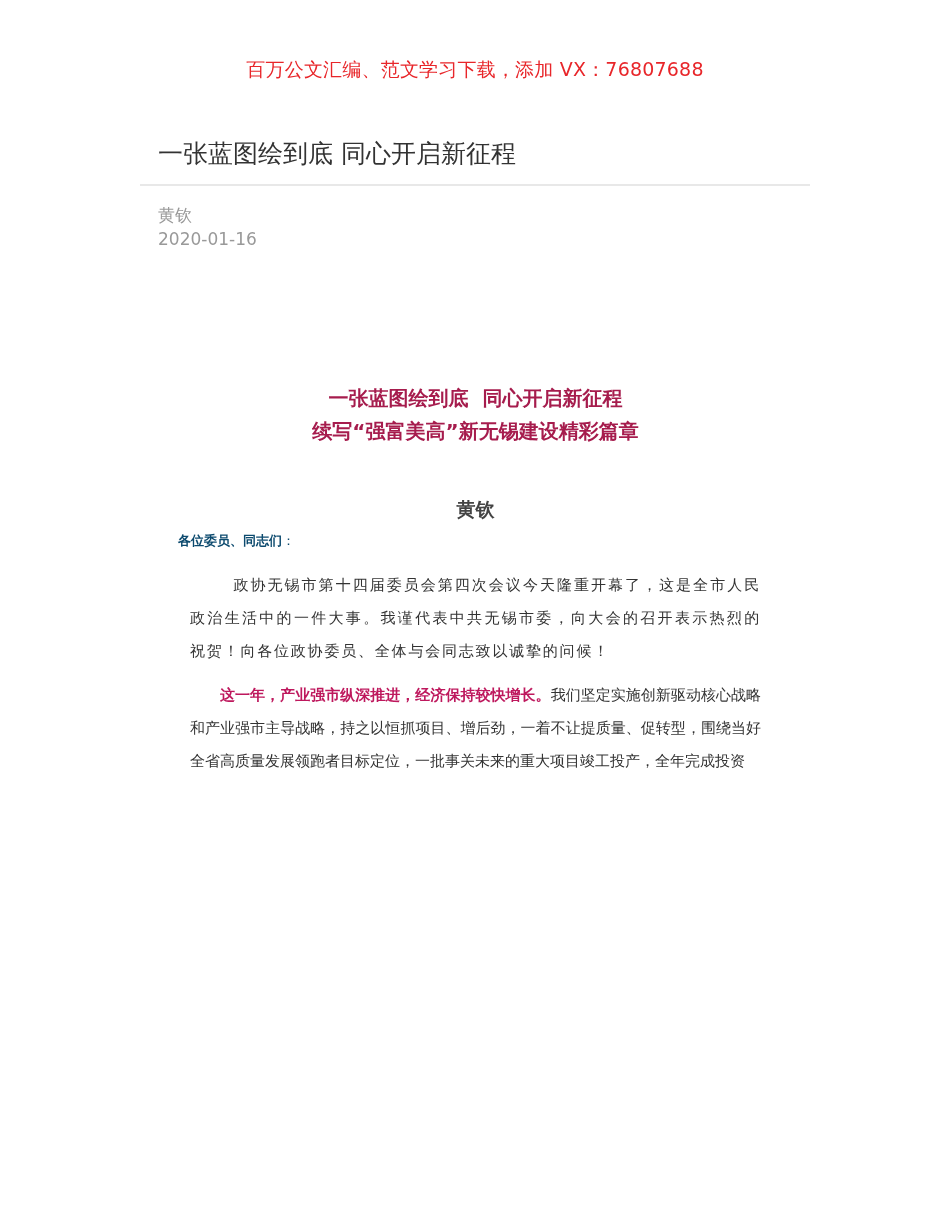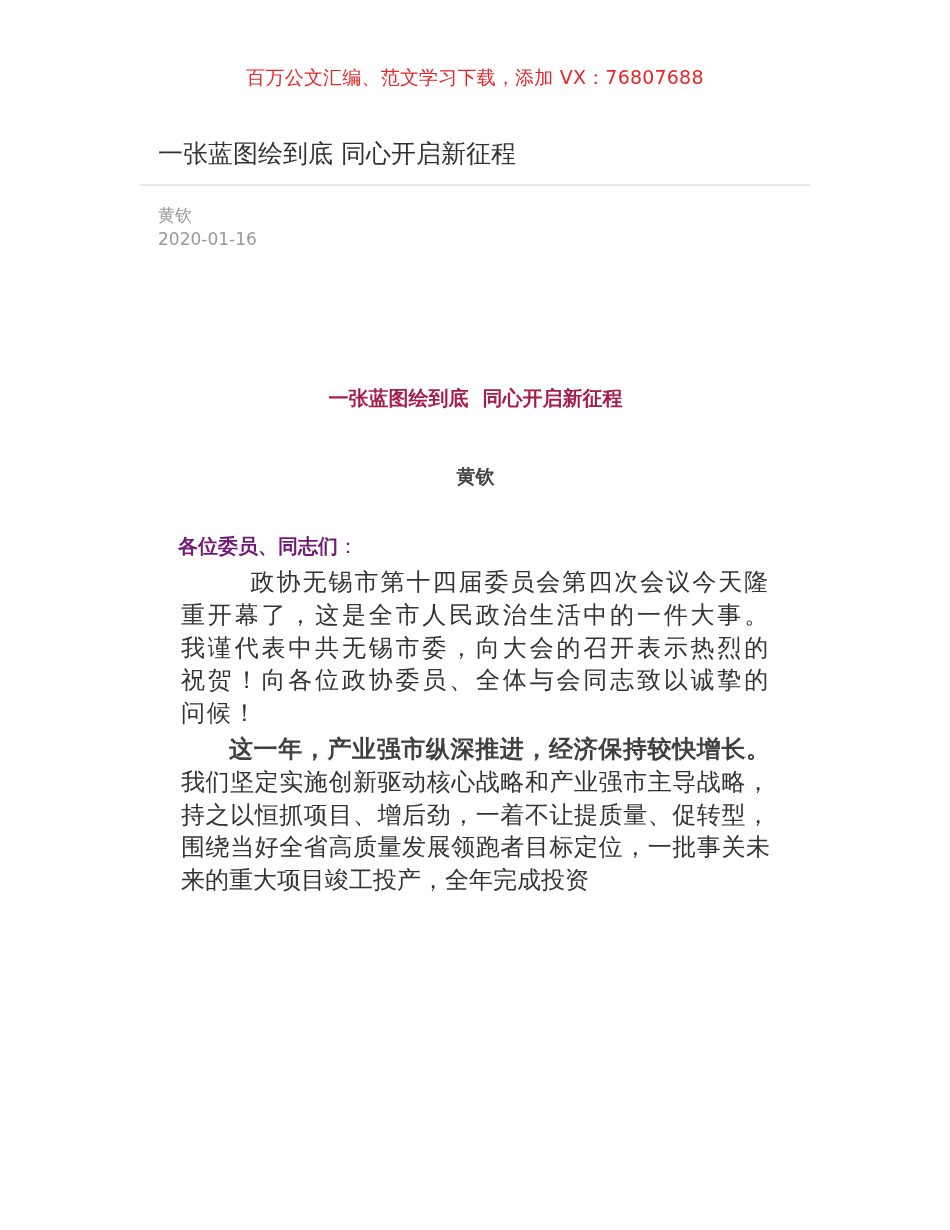--- a/index.html
+++ b/index.html
@@ -10,21 +10,21 @@
     body {
       width: 950px;
       height: 1230px;
       position: relative;
       overflow: hidden;
       font-family: "DejaVu Sans", "Liberation Sans", sans-serif;
       color: #333333;
     }
     .watermark {
       position: absolute;
-      top: 65px;
+      top: 57px;
       left: 0;
       width: 950px;
       text-align: center;
       font-size: 19px;
       color: #e8262a;
       letter-spacing: 0.2px;
     }
     .article-title {
       position: absolute;
       top: 137px;
@@ -67,61 +67,61 @@
     .byline {
       text-align: center;
       font-weight: bold;
       font-size: 19px;
       color: #444444;
       margin-top: 46px;
       line-height: 30px;
     }
     .salutation {
       font-weight: bold;
-      font-size: 20px;
-      color: #701a75;
-      margin-top: 39px;
+      font-size: 13px;
+      color: #0c4a6e;
       line-height: 33px;
     }
     .salutation .colon {
       font-weight: normal;
     }
     .para {
-      font-size: 24px;
+      font-size: 15px;
       line-height: 32.8px;
       color: #333333;
       text-align: justify;
       text-indent: 2em;
-      margin: 3px;
+      margin: 12px;
     }
     .para.first {
       text-indent: 2.9em;
       letter-spacing: 1.8px;
     }
     .highlight {
-      color: #404040;
+      color: #be185d;
       font-weight: bold;
     }
   </style>
 </head>
 <body>
 
 <div class="watermark">百万公文汇编、范文学习下载，添加 VX：76807688</div>
 
 <h1 class="article-title">一张蓝图绘到底 同心开启新征程</h1>
 
 <div class="divider"></div>
 
 <div class="meta">
   <div>黄钦</div>
   <div>2020-01-16</div>
 </div>
 
 <div class="content">
   <p class="headline" style="white-space: pre;">一张蓝图绘到底  同心开启新征程</p>
+  <p class="headline">续写“强富美高”新无锡建设精彩篇章</p>
 
   <div class="byline">黄钦</div>
 
   <div class="salutation">
     <span>各位委员、同志们</span><span class="colon">：</span>
   </div>
 
   <p class="para first">政协无锡市第十四届委员会第四次会议今天隆重开幕了，这是全市人民政治生活中的一件大事。我谨代表中共无锡市委，向大会的召开表示热烈的祝贺！向各位政协委员、全体与会同志致以诚挚的问候！</p>
   <p class="para"><span class="highlight">这一年，产业强市纵深推进，经济保持较快增长。</span><span>我们坚定实施创新驱动核心战略和产业强市主导战略，持之以恒抓项目、增后劲，一着不让提质量、促转型，围绕当好全省高质量发展领跑者目标定位，一批事关未来的重大项目竣工投产，全年完成投资</span></p>
 </div>

